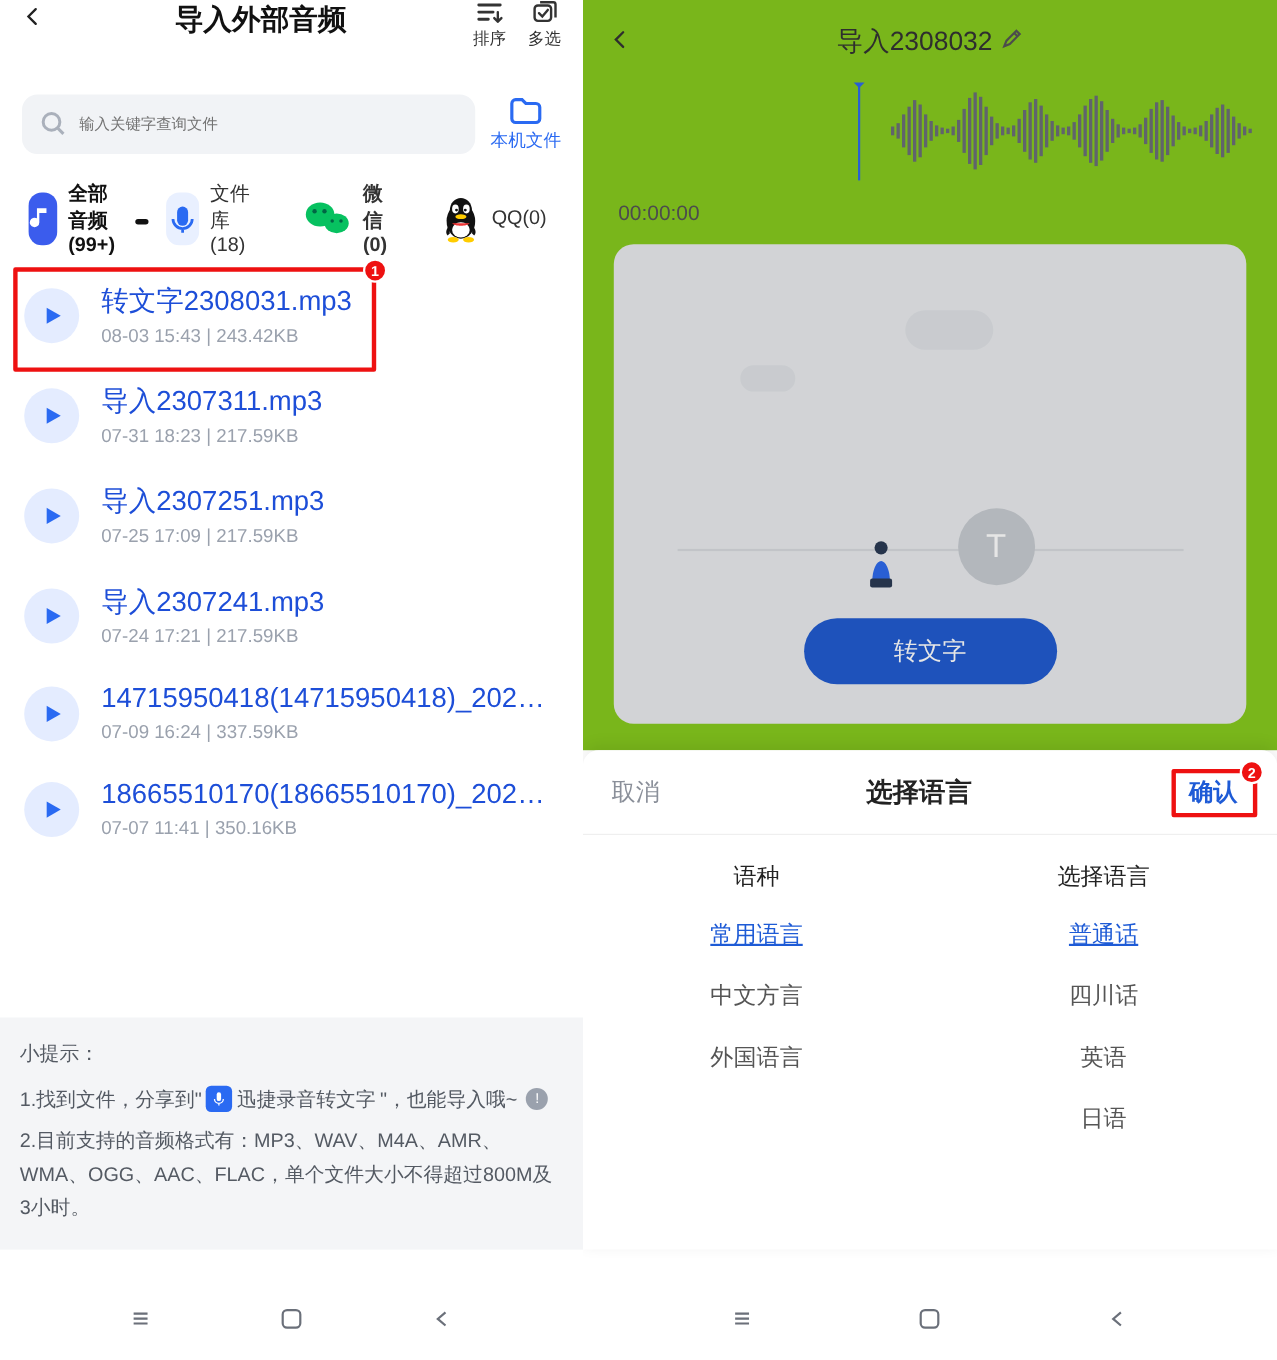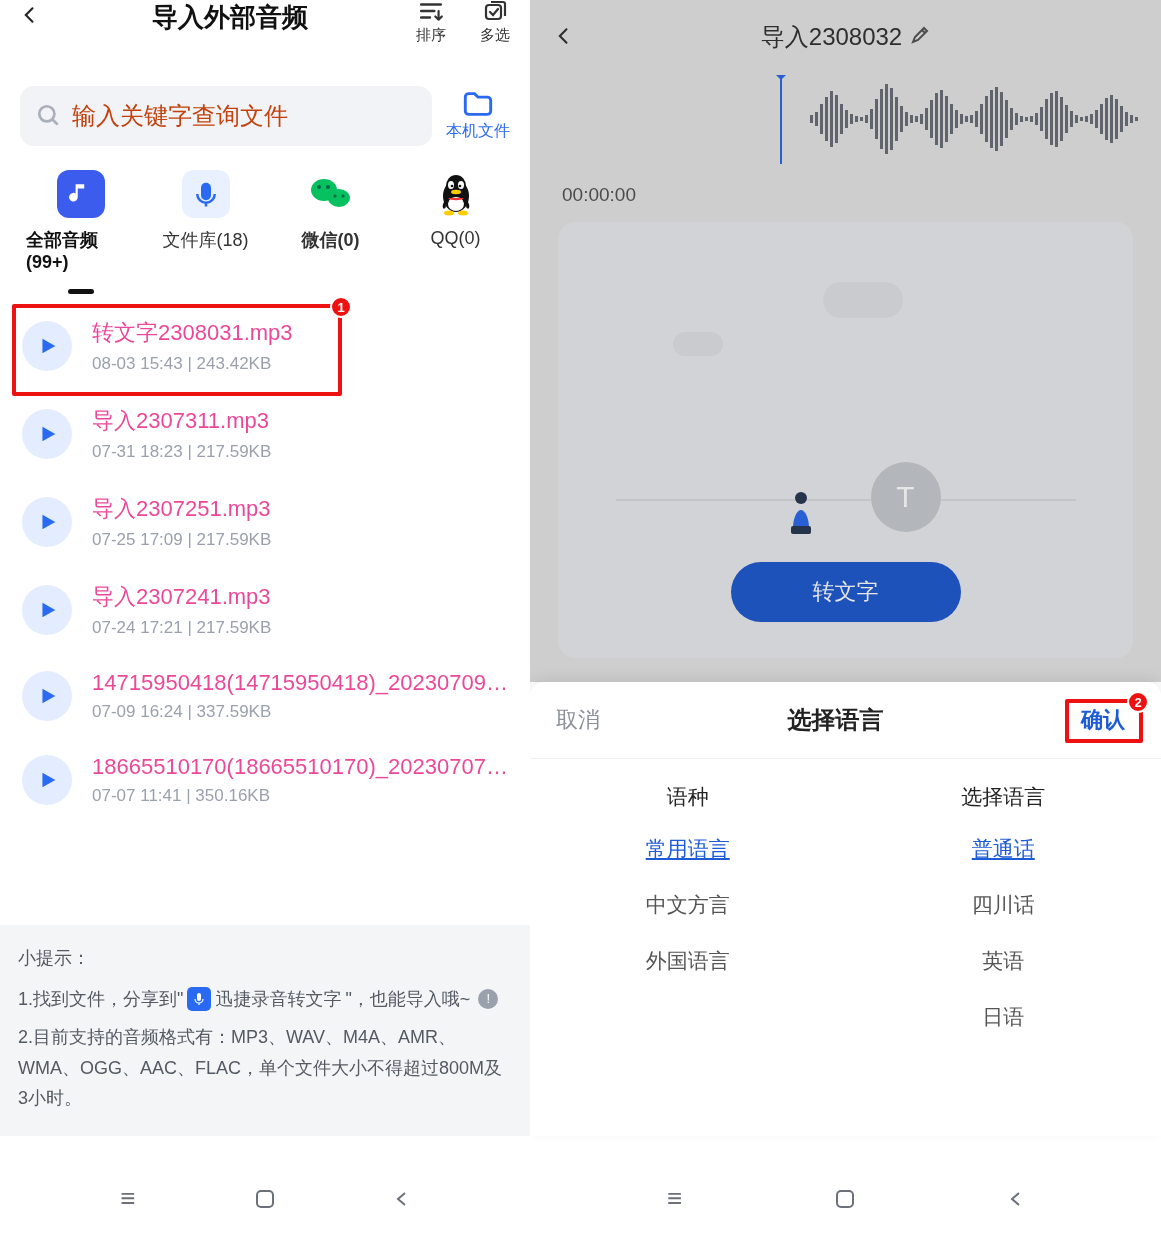--- a/index.html
+++ b/index.html
@@ -12,63 +12,63 @@
     position: relative;
   }
   .pane { height: 1236px; position: relative; overflow: hidden; }
   .left { width: 530px; background: #fff; }
   .right { width: 631px; background: #fff; }
 
   
   .l-header { display: flex; height: 80px; padding: 0 20px; }
   .l-back { width: 24px; font-size: 28px; color: #222; }
   .l-title { flex: 1; text-align: center; font-size: 26px; font-weight: 700; color: #111; }
-  .l-actions { display: flex; gap: 34px; }
+  .l-actions { display: flex; gap: 20px; }
   .l-act { display: flex; flex-direction: column; align-items: center; font-size: 15px; color: #333; gap: 4px; }
   .l-act svg { width: 26px; height: 22px; }
 
   .search-row { display: flex; align-items: center; padding: 6px 20px 10px 20px; gap: 14px; }
   .search-box { flex: 1; background: #f1f3f6; border-radius: 14px; display: flex; align-items: center; padding: 14px 16px; gap: 10px; }
   .search-box svg { width: 26px; height: 26px; stroke: #aab0bb; fill: none; stroke-width: 2.5; }
-  .search-ph { color: #c2410c; font-size: 24px; }
+  .search-ph { color: #737373; font-size: 14px; }
   .localfile { display: flex; flex-direction: column; align-items: center; font-size: 16px; color: #2a6af2; gap: 4px; }
   .localfile svg { width: 30px; height: 26px; fill: none; stroke: #2a6af2; stroke-width: 2.5; }
 
   .tabs { display: flex; padding: 14px 0 0 0; overflow: hidden; }
-  .tab { flex: none; display: flex; flex-direction: column; align-items: center; gap: 10px; padding: 0 8px; }
+  .tab { flex: none; display: flex; flex-direction: row; align-items: center; gap: 10px; padding: 0 8px; }
   .tab:first-child { margin-left: 18px; }
   .tab-icon { width: 48px; height: 48px; border-radius: 12px; display: flex; align-items: center; justify-content: center; }
   .tab-label { font-size: 18px; color: #333; }
   .tab.active .tab-label { color: #111; font-weight: 600; }
   .tab-underline { width: 26px; height: 5px; background: #111; border-radius: 3px; margin-top: 6px; visibility: hidden; }
   .tab.active .tab-underline { visibility: visible; }
   .t-all { background: #3b5ced; }
   .t-lib { background: #e9f0ff; border-radius: 12px; }
   .t-wx  { }
   .t-qq  { }
 
   .filelist { padding: 10px 18px 0 18px; }
   .file-row { display: flex; align-items: center; padding: 14px 4px 18px 4px; gap: 20px; position: relative; }
   .play-badge { width: 50px; height: 50px; border-radius: 50%; background: #e4ecff; display: flex; align-items: center; justify-content: center; flex: none; }
   .play-badge svg { width: 22px; height: 22px; fill: #2a6af2; }
   .file-info { flex: 1; min-width: 0; }
-  .file-name { font-size: 22px; color: #ec4899; white-space: nowrap; overflow: hidden; text-overflow: ellipsis; }
+  .file-name { font-size: 25px; color: #1d4ed8; white-space: nowrap; overflow: hidden; text-overflow: ellipsis; }
   .file-meta { font-size: 17px; color: #9aa1ad; margin-top: 6px; }
   .highlight-box { position: absolute; border: 4px solid #e11; border-radius: 2px; pointer-events: none; }
   .badge-num { position: absolute; width: 22px; height: 22px; border-radius: 50%; background: #e11; color: #fff; font-size: 13px; font-weight: 700; display: flex; align-items: center; justify-content: center; border: 2px solid #fff; }
 
   .tips { position: absolute; left: 0; right: 0; bottom: 100px; background: #f4f5f7; padding: 18px 18px 22px 18px; font-size: 18px; color: #545a63; line-height: 1.7; }
   .tips .row1 { display: flex; align-items: center; flex-wrap: wrap; gap: 4px; }
   .tips-app { width: 24px; height: 24px; background: #2a6af2; border-radius: 5px; display: inline-flex; align-items: center; justify-content: center; }
   .tips-app svg { width: 14px; height: 14px; fill: #fff; }
   .info-dot { width: 20px; height: 20px; border-radius: 50%; background: #9aa1ad; color: #fff; font-size: 13px; display: inline-flex; align-items: center; justify-content: center; margin-left: 4px; }
 
   .navbar { position: absolute; bottom: 22px; left: 0; right: 0; display: flex; justify-content: space-around; align-items: center; padding: 0 60px; }
   .nav-ico { color: #6b707a; font-size: 26px; }
-  .r-bg { filter: brightness(0.9) grayscale(0.05); background: #e5e5e5; height: 682px; }
+  .r-bg { filter: brightness(0.9) grayscale(0.05); background: #84cc16; height: 682px; }
   .r-header { display: flex; align-items: center; height: 74px; padding: 0 24px; }
   .r-back { font-size: 28px; color: #333; width: 24px; }
   .r-title-wrap { flex: 1; display: flex; justify-content: center; align-items: center; gap: 8px; }
   .r-title { font-size: 24px; color: #333; }
   .r-edit svg { width: 20px; height: 20px; stroke: #555; fill: none; stroke-width: 2; }
 
   .wave { height: 100px; position: relative; padding: 0 28px; display: flex; align-items: center; }
   .waveform { position: absolute; left: 280px; right: 20px; top: 10px; bottom: 20px; display: flex; align-items: center; gap: 2px; }
   .waveform span { width: 3px; background: #6a6f78; display: inline-block; }
   .playhead { position: absolute; left: 250px; top: 4px; bottom: 10px; width: 2px; background: #2a6af2; }

